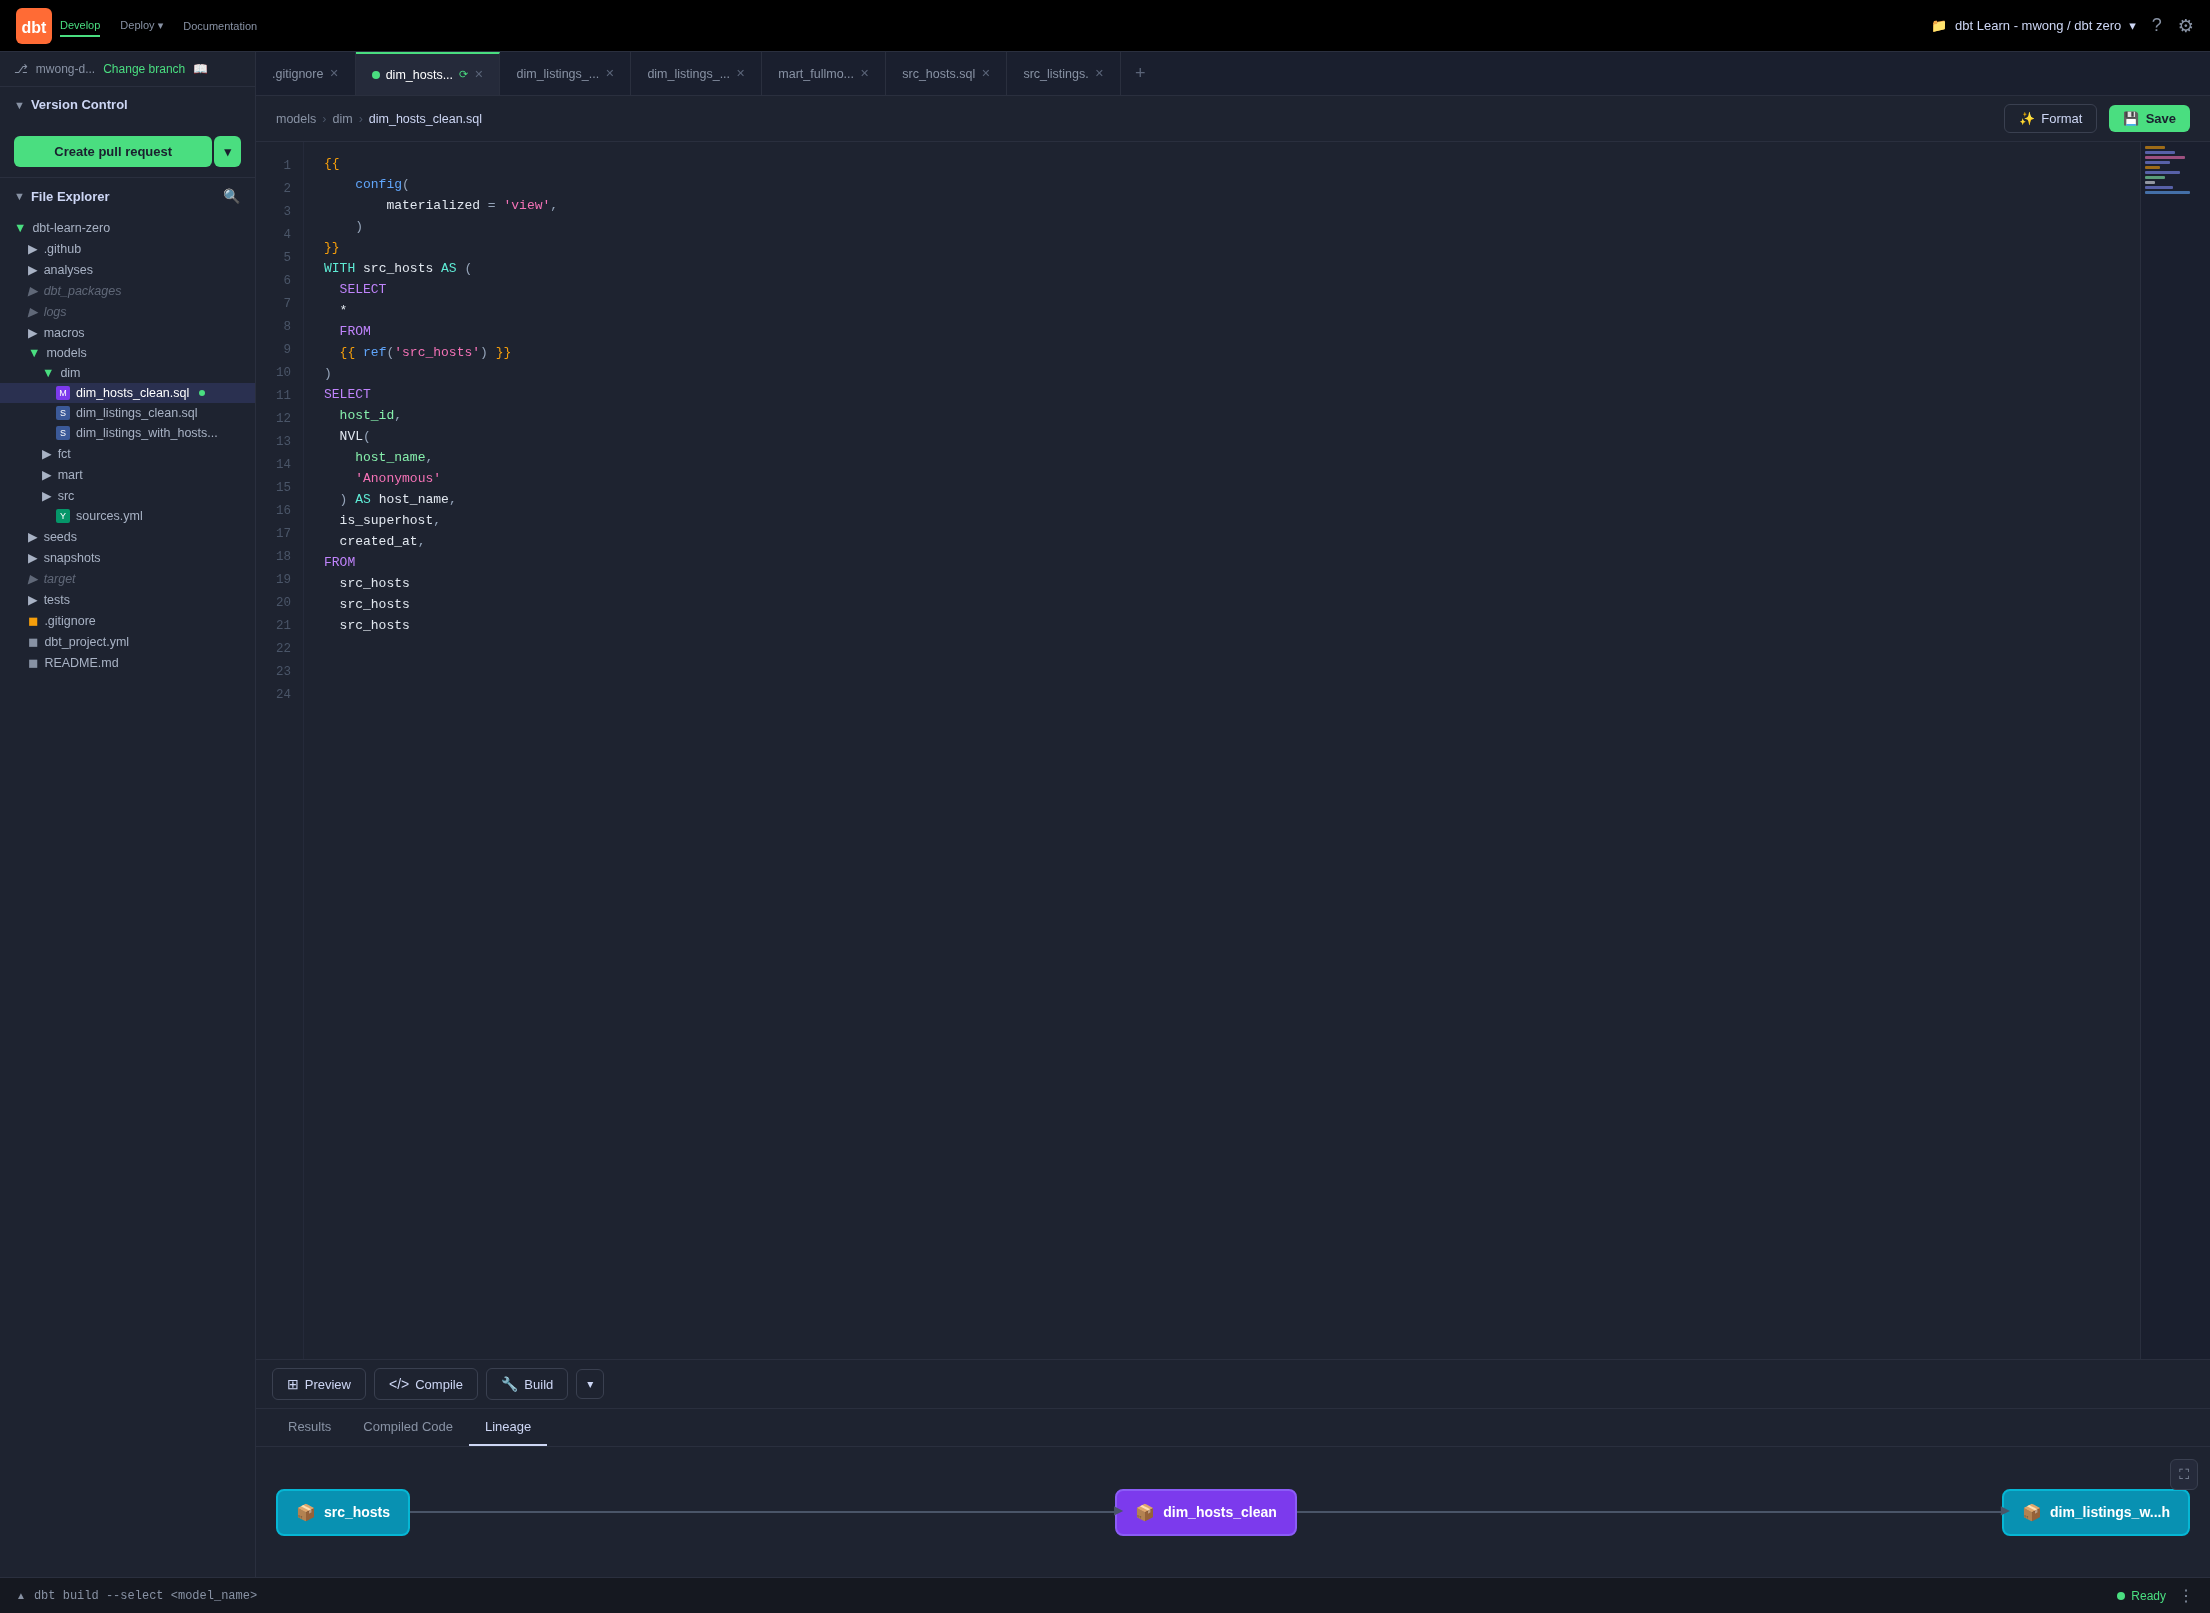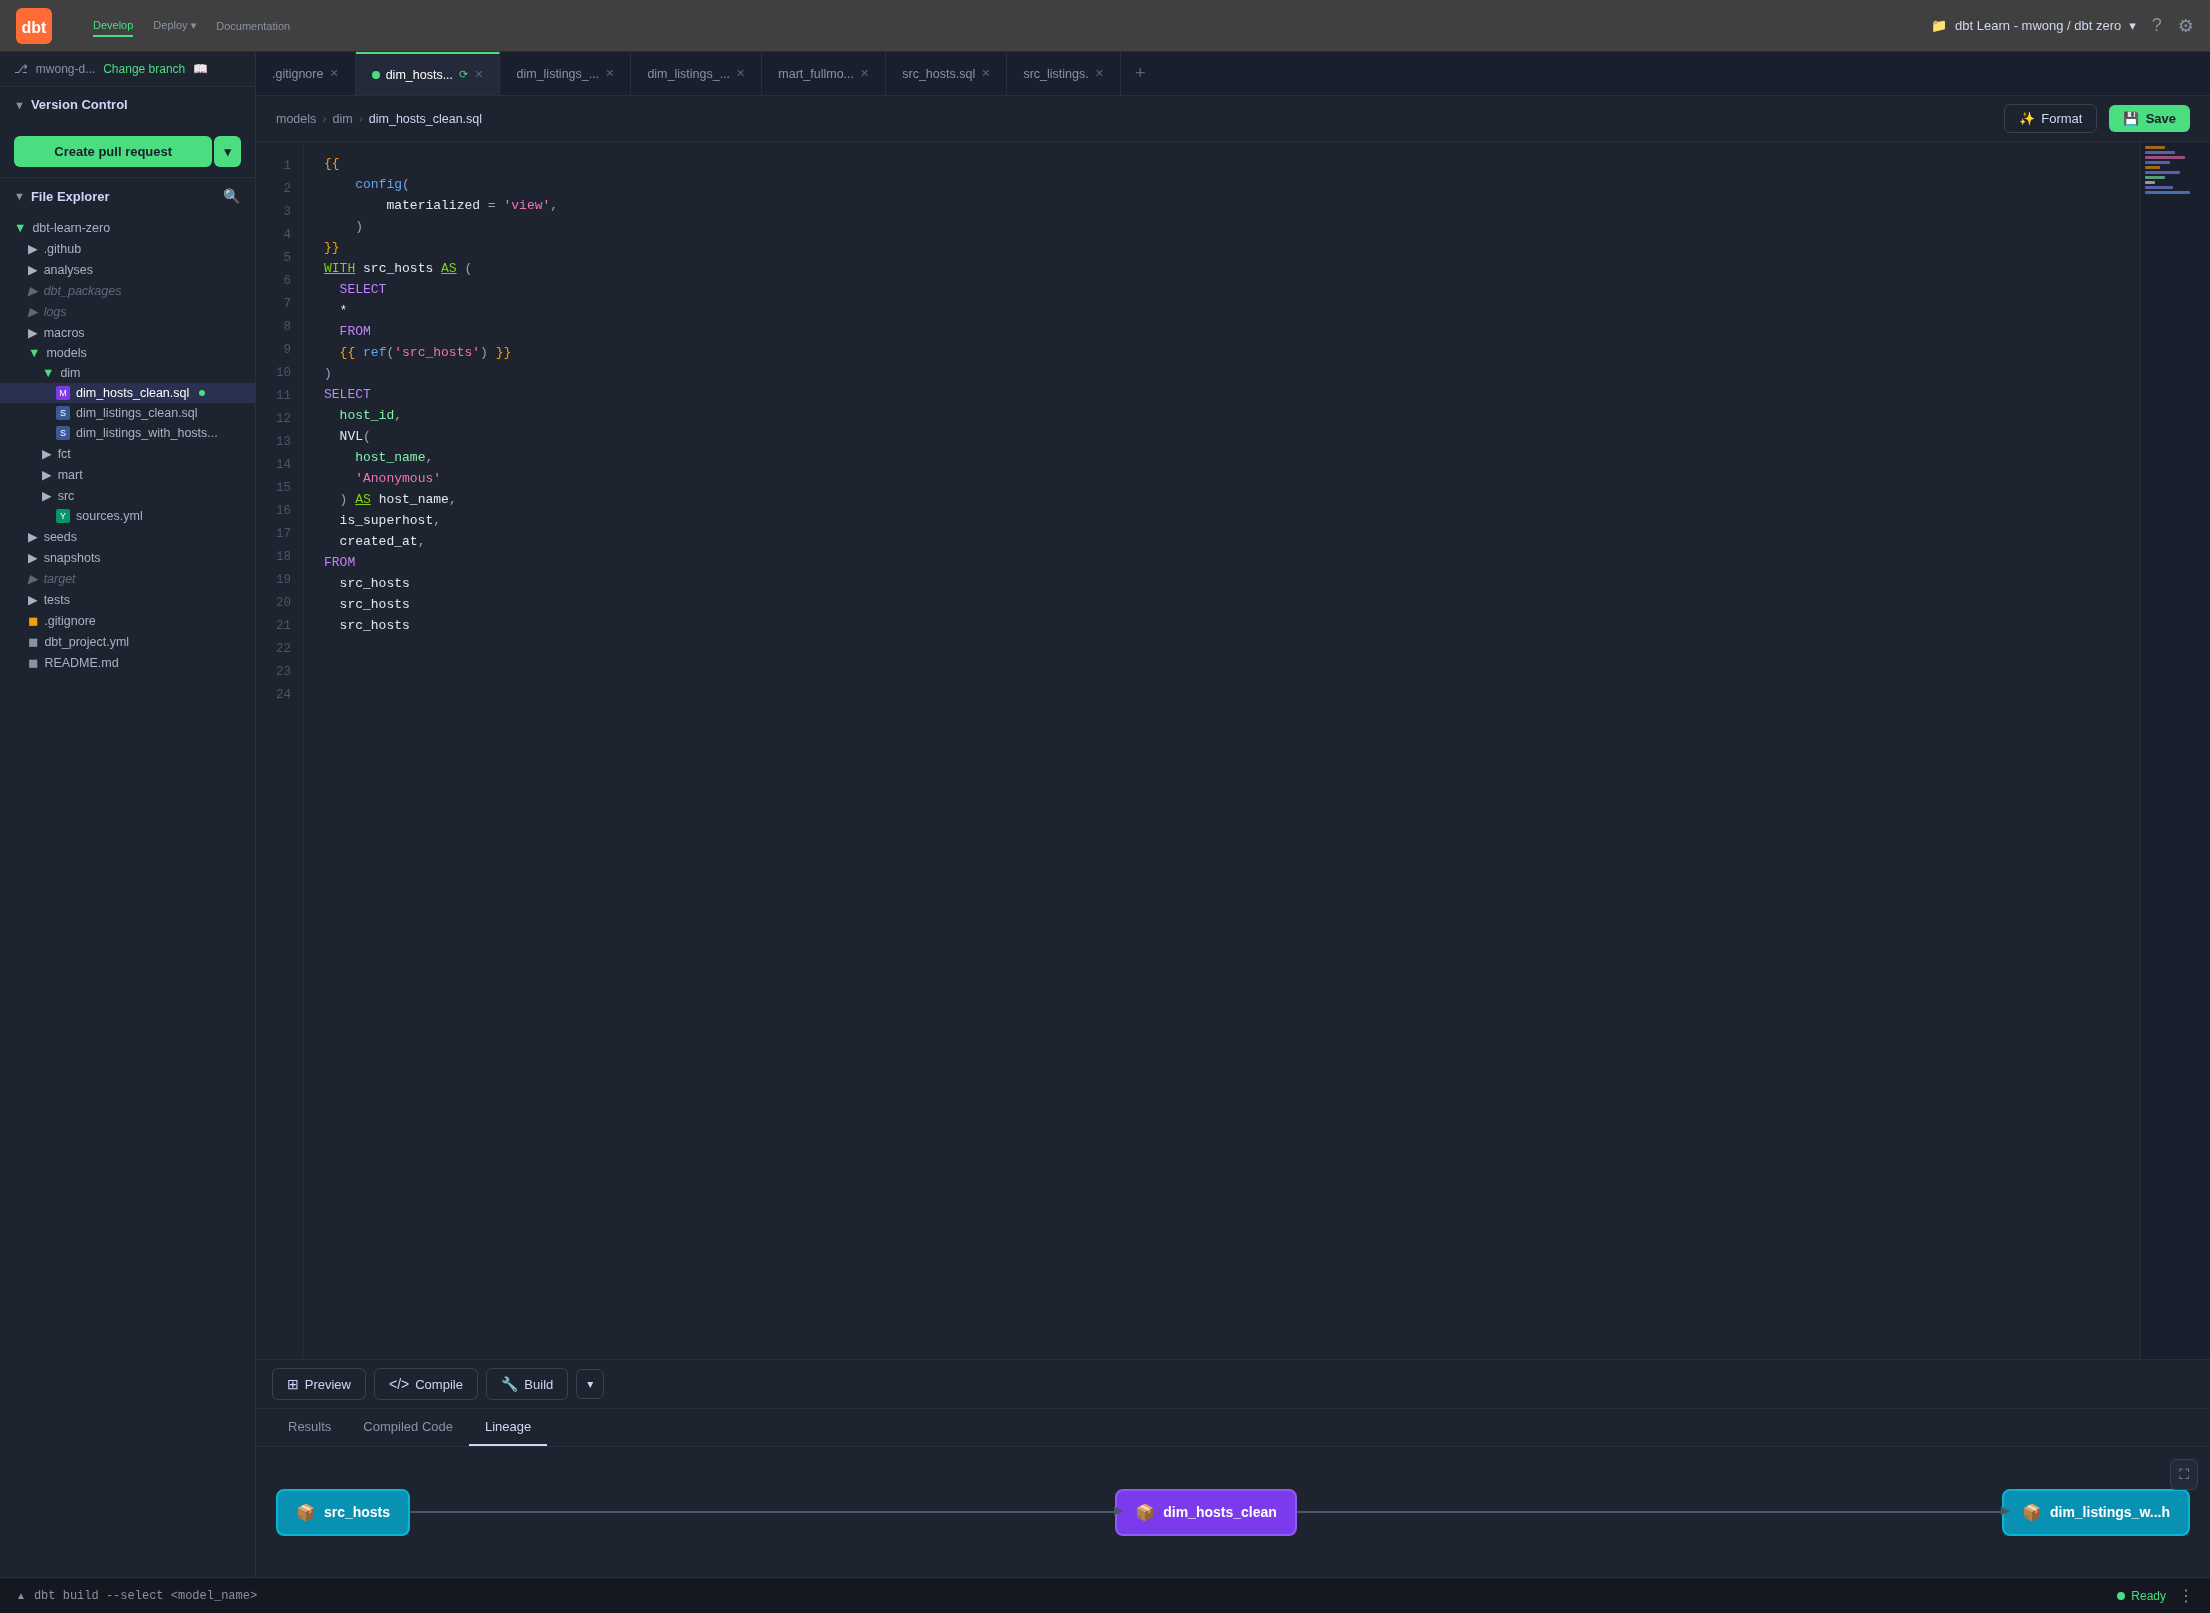--- a/index.html
+++ b/index.html
@@ -1,19 +1,19 @@
 <!DOCTYPE html>
 <html><head>
   <meta charset="utf-8">
   <style>
     * { box-sizing: border-box; margin: 0; padding: 0; }
     body { font-family: -apple-system, BlinkMacSystemFont, 'Segoe UI', sans-serif; background: #1a1f2e; color: #cdd6f4; height: 100vh; overflow: hidden; display: flex; flex-direction: column; font-size: 14px; }
 
     
-    .top-nav { background: #404040; border-bottom: 1px solid #2a2f3e; display: flex; align-items: center; padding: 0 16px; height: 52px; gap: 41px; flex-shrink: 0; }
+    .top-nav { background: #000000; border-bottom: 1px solid #2a2f3e; display: flex; align-items: center; padding: 0 16px; height: 52px; gap: 8px; flex-shrink: 0; }
     .logo { display: flex; align-items: center; gap: 8px; }
     .logo-icon { width: 36px; height: 36px; }
     .nav-links { display: flex; align-items: center; gap: 20px; }
     .nav-link { color: #8892a4; font-size: 11px; cursor: pointer; padding: 4px 0; text-decoration: none; }
     .nav-link.active { color: #4ade80; border-bottom: 2px solid #4ade80; }
     .nav-right { margin-left: auto; display: flex; align-items: center; gap: 16px; }
     .project-selector { display: flex; align-items: center; gap: 8px; color: #cdd6f4; font-size: 13px; cursor: pointer; }
     .icon-btn { color: #8892a4; cursor: pointer; font-size: 18px; }
 
     
@@ -64,21 +64,21 @@
     .format-btn { display: flex; align-items: center; gap: 6px; background: transparent; border: 1px solid #3a4050; border-radius: 6px; color: #cdd6f4; padding: 6px 14px; font-size: 13px; cursor: pointer; }
     .save-btn { display: flex; align-items: center; gap: 6px; background: #4ade80; border: none; border-radius: 6px; color: #1a1f2e; padding: 6px 14px; font-size: 13px; font-weight: 600; cursor: pointer; }
 
     
     .code-editor { flex: 1; background: #1e2330; overflow-y: auto; display: flex; position: relative; }
     .line-numbers { padding: 12px 0; min-width: 48px; text-align: right; color: #4a5568; font-size: 12.5px; font-family: 'Courier New', monospace; background: #1e2330; border-right: 1px solid #252a3a; flex-shrink: 0; user-select: none; }
     .line-number { padding: 1.5px 12px 1.5px 0; line-height: 1.6; }
     .code-content { flex: 1; padding: 12px 20px; font-family: 'Courier New', monospace; font-size: 13px; line-height: 1.6; overflow-x: auto; }
     .code-line { white-space: pre; min-height: 21px; }
     .kw { color: #c084fc; }
-    .kw2 { color: #84cc16; text-decoration: underline; }
+    .kw2 { color: #5eead4; }
     .str { color: #f472b6; }
     .tmpl { color: #f59e0b; }
     .fn { color: #60a5fa; }
     .col { color: #86efac; }
     .op { color: #94a3b8; }
     .plain { color: #e2e8f0; }
 
     
     .bottom-panel { border-top: 1px solid #2a2f3e; background: #1e2330; flex-shrink: 0; display: flex; flex-direction: column; }
     .bottom-toolbar { display: flex; align-items: center; padding: 8px 16px; gap: 8px; border-bottom: 1px solid #2a2f3e; }

